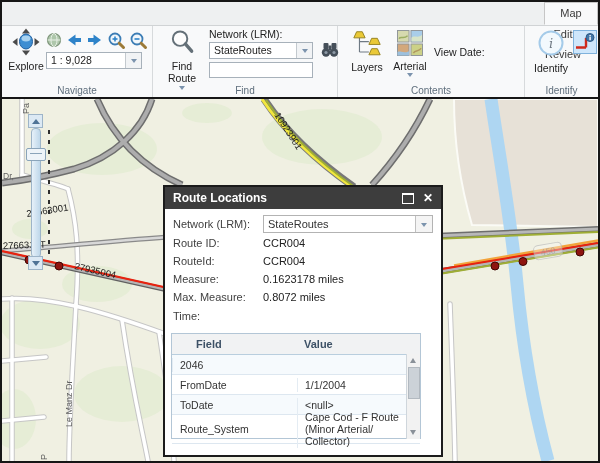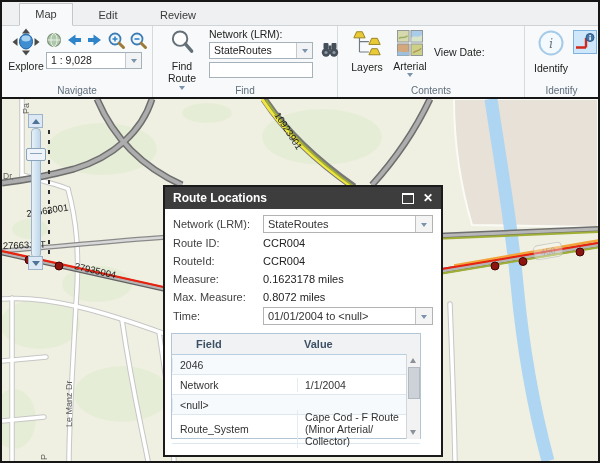--- a/index.html
+++ b/index.html
@@ -1,20 +1,20 @@
 <!DOCTYPE html>
 <html><head>
 <meta charset="utf-8">
 <style>
   html,body{margin:0;padding:0;}
   body{width:600px;height:463px;font-family:"Liberation Sans",sans-serif;background:#fff;}
   .window{width:596px;height:459px;border:2px solid #161616;position:relative;background:#f8f9fa;overflow:hidden;}
 
   
-  .tabbar{height:23px;background:#eef0f1;border-bottom:1px solid #d0d3d5;display:flex;align-items:flex-end;}
+  .tabbar{height:23px;background:#eef0f1;border-bottom:1px solid #d0d3d5;display:flex;align-items:flex-end;flex-direction:column;}
   .tab{font-size:11px;color:#3a3a3a;height:20px;line-height:20px;text-align:center;padding:0 2px;}
   .tab.inactive{width:66px;}
   .tab.active{width:48px;margin-left:17px;background:#f8f9fa;border:1px solid #c6c6c6;border-bottom:1px solid #f8f9fa;height:21px;line-height:21px;margin-bottom:-1px;}
 
   
   .ribbon{height:71px;display:flex;background:#f8f9fa;}
   .grp{position:relative;border-right:1px solid #d7dadc;height:71px;}
   .grp:last-child{border-right:none;}
   .grp-label{position:absolute;bottom:1px;left:0;right:0;text-align:center;font-size:10px;color:#5e6e7c;}
   .g-nav{width:150px;} .g-find{width:184px;} .g-cont{width:186px;} .g-id{flex:1;}
@@ -369,41 +369,36 @@
         <div class="frow">
           <div class="fl">Measure:</div>
           <div class="fv">0.1623178 miles</div>
         </div>
         <div class="frow">
           <div class="fl">Max. Measure:</div>
           <div class="fv">0.8072 miles</div>
         </div>
         <div class="frow cmb">
           <div class="fl">Time:</div>
-          <div class="dcombo">
-            <div class="txt">01/01/2004 to &lt;null&gt;</div>
-            <div class="btn">
-                <div class="caret"></div>
-              </div>
-          </div>
         </div>
 
         <div class="dtable">
           <div class="thead">
             <div class="c1">Field</div>
             <div class="c2">Value</div>
           </div>
           <div class="trow r-s">
             <div class="c2">2046</div>
           </div>
           <div class="trow r-s">
-            <div class="c1">Network</div>
+            <div class="c1">FromDate</div>
             <div class="c2">1/1/2004</div>
           </div>
           <div class="trow r-s">
+            <div class="c1">ToDate</div>
             <div class="c2">&lt;null&gt;</div>
           </div>
           <div class="trow r-l">
             <div class="c1">Route_System</div>
             <div class="c2">Cape Cod - F Route (Minor Arterial/ Collector)</div>
           </div>
           <div class="tscroll">
             <div class="a up"></div>
             <div class="thumb"></div>
             <div class="a dn"></div>

